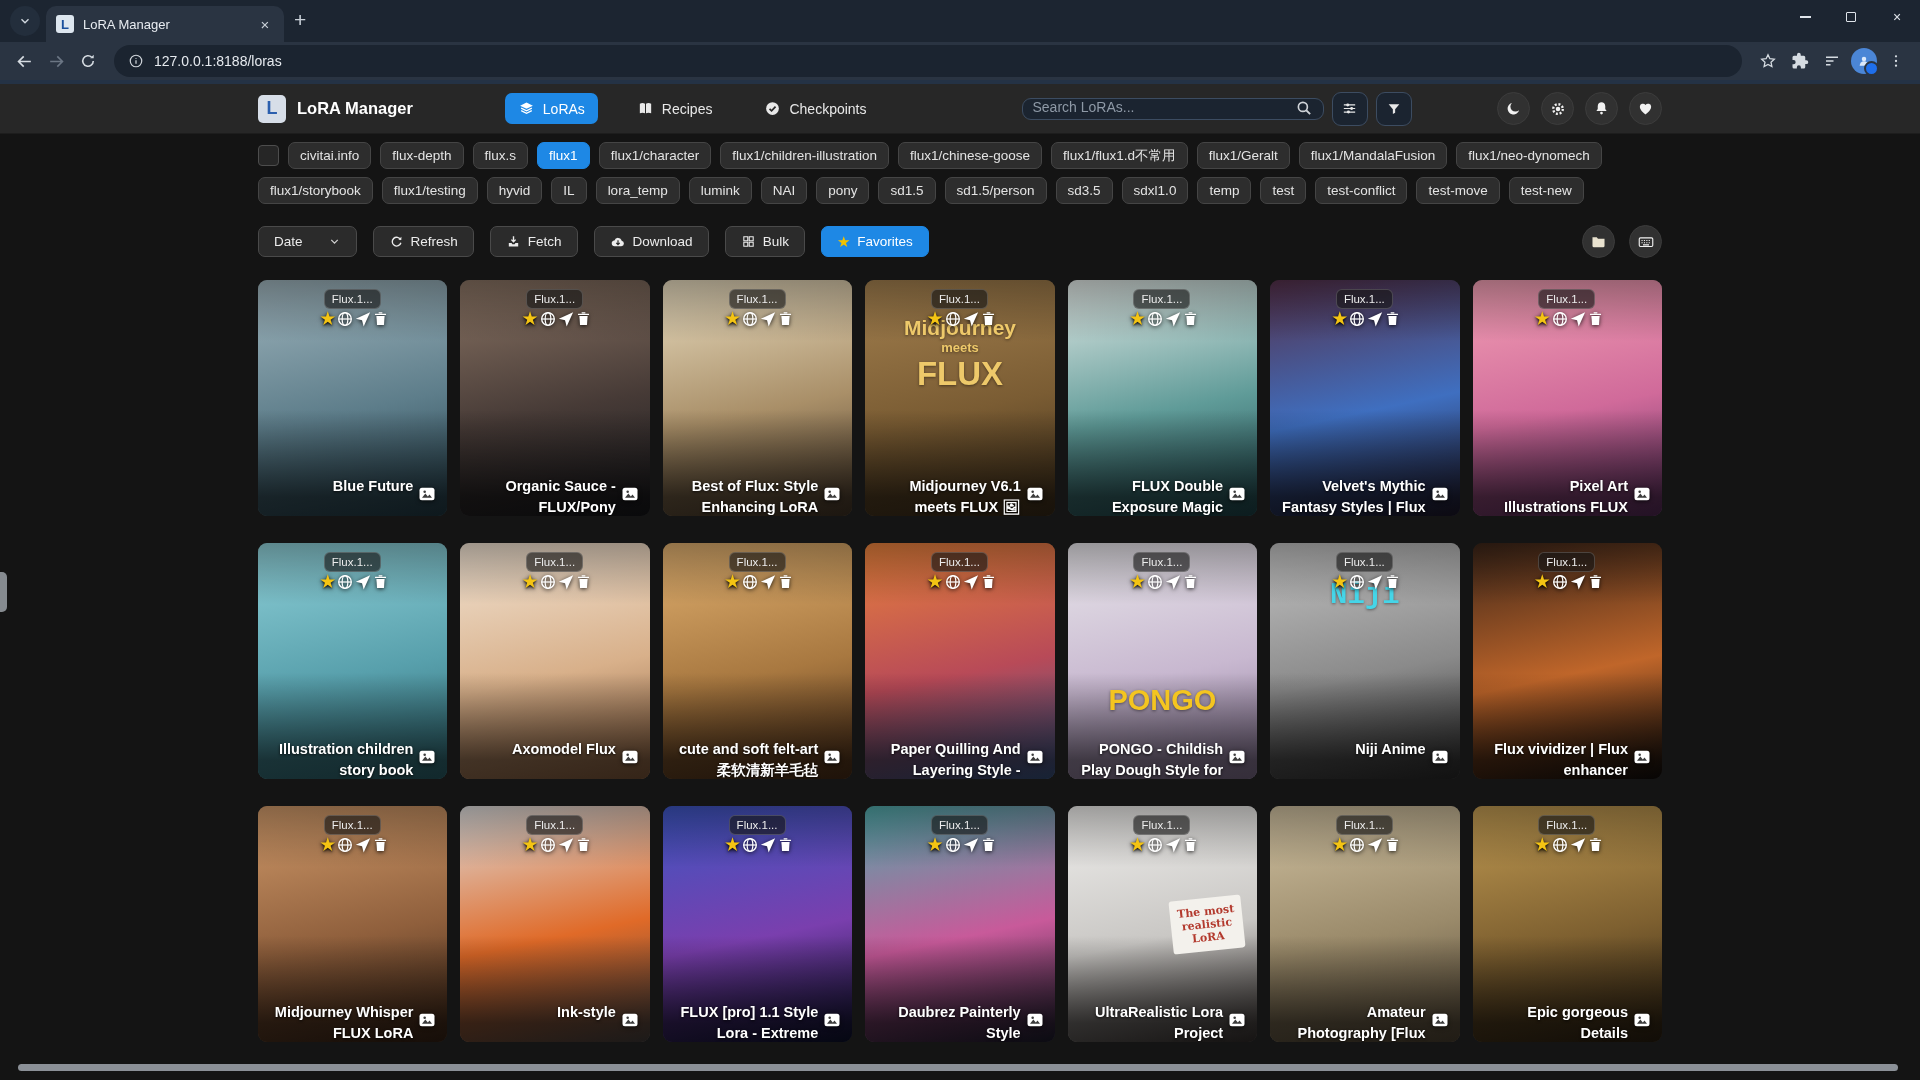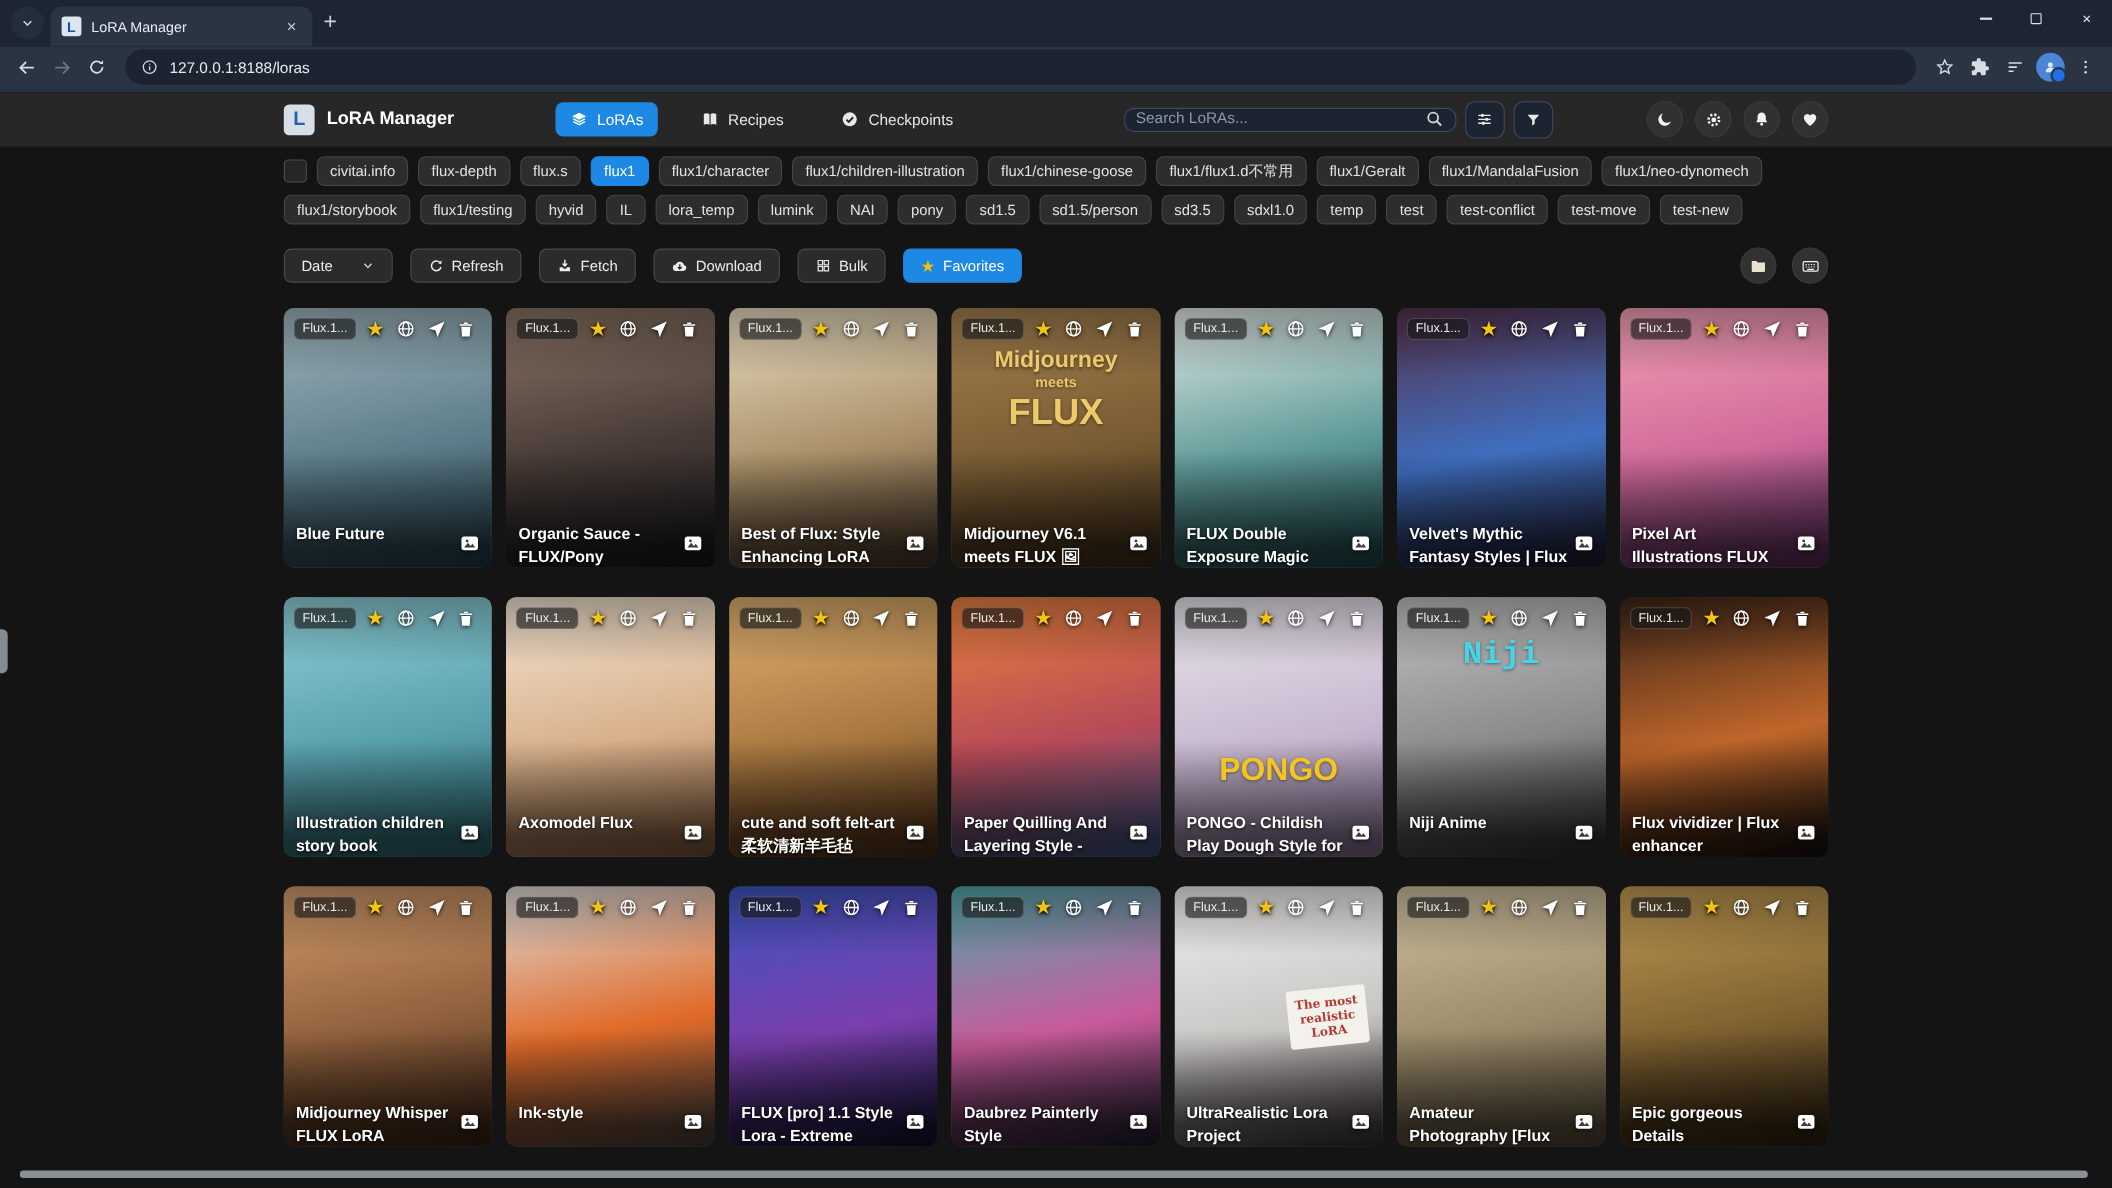--- a/index.html
+++ b/index.html
@@ -74,28 +74,28 @@
   .tbtn.primary { background:#1e88e5; border-color:#1e88e5; color:#fff; }
   .tbtn .chev { margin-left:18px; }
   .tstar { color:#f2c200; font-size:15px; }
   .toolright { margin-left:auto; display:flex; gap:14px; }
 
   
   .grid { margin-top:22px; display:grid; grid-template-columns:repeat(7, 1fr); gap:27px 13px; }
   .card { position:relative; height:236px; border-radius:9px; overflow:hidden; background:#222; }
   .card .shade { position:absolute; inset:0;
     background:linear-gradient(rgba(0,0,0,.34), rgba(0,0,0,0) 26%, rgba(0,0,0,0) 55%, rgba(0,0,0,.62) 92%); }
-  .card-top { position:absolute; top:0; left:0; right:0; display:flex; align-items:center; padding:9px 10px 0 9px; z-index:3; }
+  .card-top { position:absolute; top:0; left:0; right:0; display:flex; align-items:center; padding:9px 10px 0 9px; z-index:3;flex-direction:column; }
   .badge { background:rgba(22,22,22,.62); border:1px solid rgba(255,255,255,.18); color:#ececec; font-size:11.5px;
     padding:3px 7px; border-radius:6px; white-space:nowrap; }
   .card-icons { flex:1; display:flex; justify-content:space-around; align-items:center; margin-left:4px; }
   .ci { filter:drop-shadow(0 1px 2px rgba(0,0,0,.8)); display:flex; }
   .ci.star { color:#f4c413; font-size:19px; line-height:1; text-shadow:0 1px 2px rgba(0,0,0,.7); }
   .card-title { position:absolute; left:11px; right:34px; top:196px; z-index:3; color:#fff; font-weight:bold;
-    font-size:14.5px; line-height:21px; text-shadow:0 1px 3px rgba(0,0,0,.85); }
+    font-size:14.5px; line-height:21px; text-shadow:0 1px 3px rgba(0,0,0,.85);text-align:right; }
   .img-ico { position:absolute; right:10px; bottom:12px; z-index:3; filter:drop-shadow(0 1px 2px rgba(0,0,0,.7)); }
   .art { position:absolute; z-index:2; left:0; right:0; text-align:center; font-weight:bold;
     text-shadow:0 1px 3px rgba(0,0,0,.45); }
   .art.center { top:36px; }
   .art.bottom { bottom:62px; }
   .art.note { left:auto; right:14px; top:92px; width:72px; background:#f3f1ec; border-radius:3px;
     transform:rotate(-6deg); padding:7px 4px; text-shadow:none; font-family:"DejaVu Serif", serif; }
 
   
   .hscroll { position:absolute; left:18px; right:22px; bottom:5px; height:7px; border-radius:4px; background:#8b9097; }

